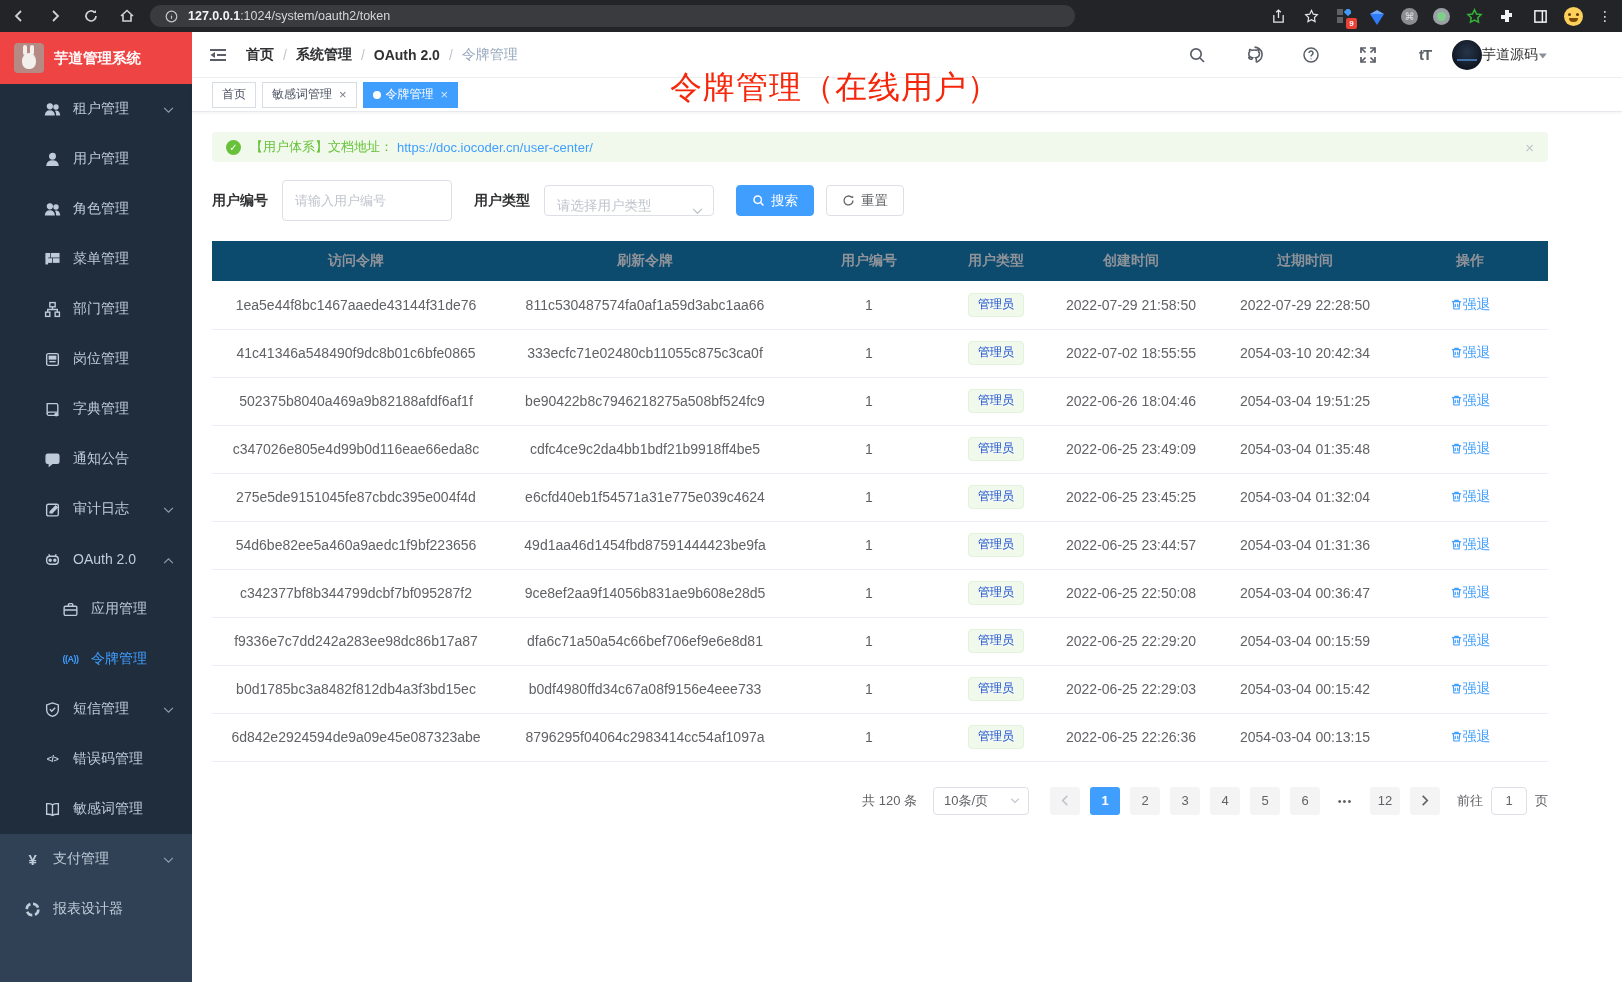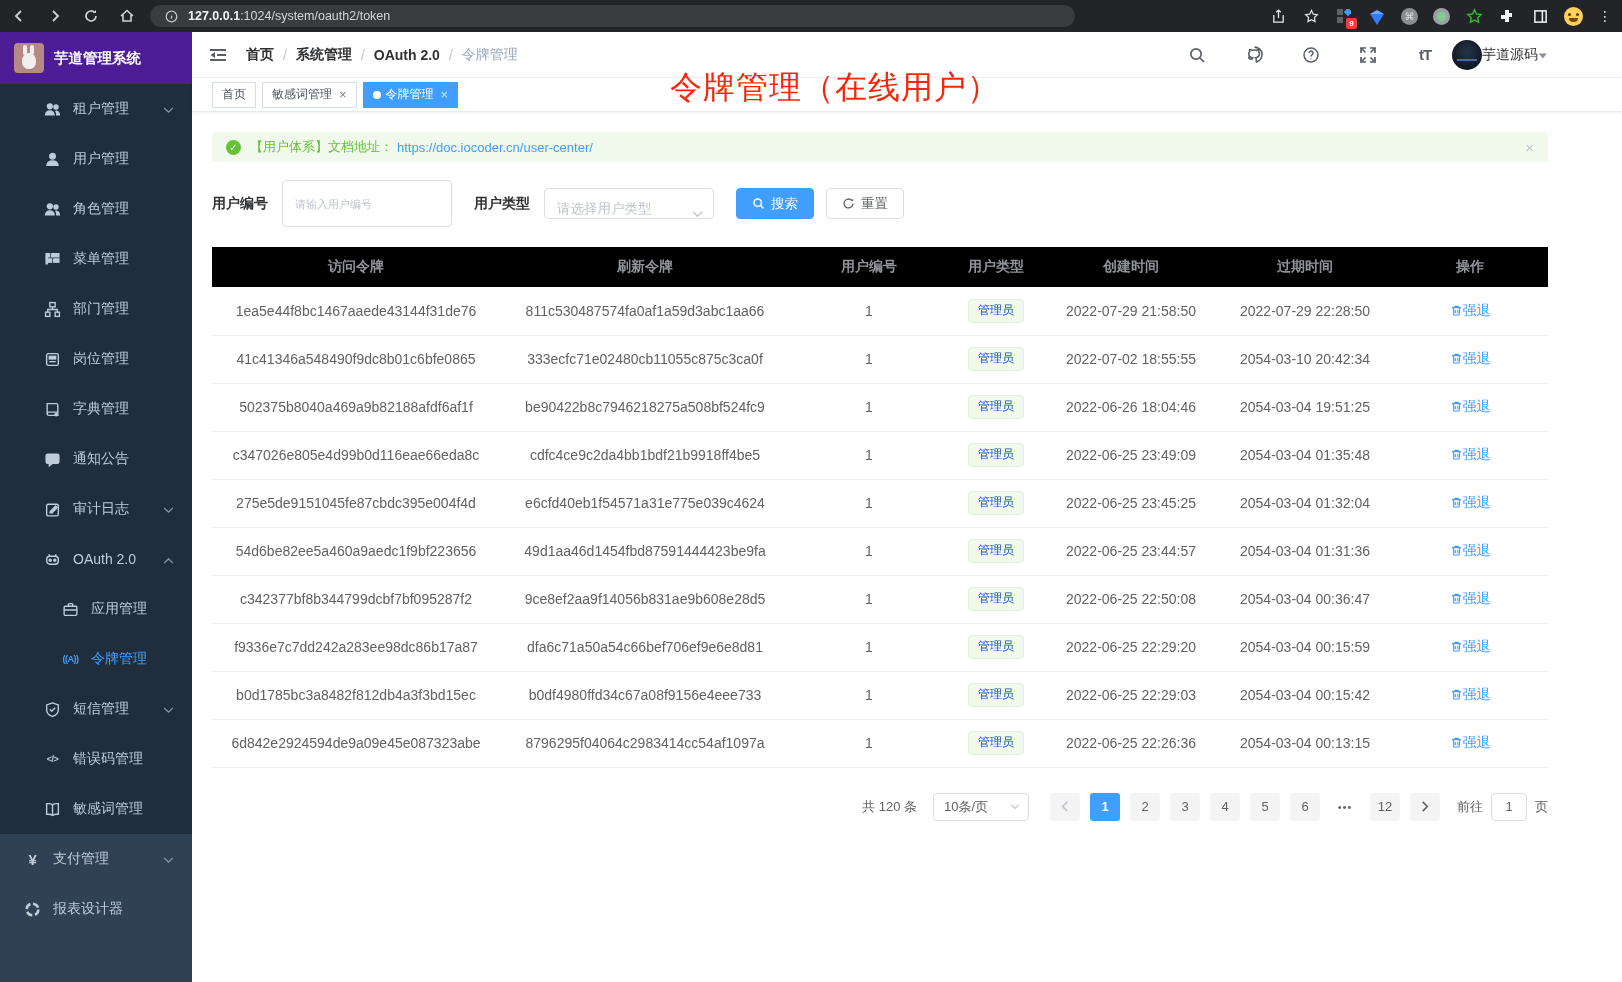--- a/index.html
+++ b/index.html
@@ -27,21 +27,21 @@
   .emoji { width:19px; height:19px; border-radius:50%; background:#fcd05a; position:relative; }
   .emoji:before { content:""; position:absolute; left:4px; top:6px; width:3px; height:3px; border-radius:50%; background:#5d3a00; box-shadow:8px 0 0 #5d3a00; }
   .emoji:after { content:""; position:absolute; left:5px; top:11px; width:9px; height:4px; border-radius:0 0 8px 8px; background:#7a4a00; }
   .dots3 { color:#e3e4e6; font-size:14px; letter-spacing:0; line-height:6px; }
 
   
   .app { display:flex; height:950px; }
 
   
   .sidebar { width:192px; background:#304156; flex-shrink:0; display:flex; flex-direction:column; }
-  .logo { height:52px; background:#4c1d95; display:flex; align-items:center; gap:10px; padding:0 14px; }
+  .logo { height:52px; background:#ef4444; display:flex; align-items:center; gap:10px; padding:0 14px; }
   .logo-img { width:30px; height:30px; border-radius:4px; background:#b58a84; position:relative; overflow:hidden; flex-shrink:0;}
   .logo-img:before { content:""; position:absolute; left:8px; top:10px; width:14px; height:16px; border-radius:50% 50% 45% 45%; background:#f3efec; }
   .logo-img:after { content:""; position:absolute; left:9px; top:2px; width:4px; height:10px; border-radius:3px; background:#f3efec; box-shadow:7px 0 0 #f3efec; }
   .logo-title { color:#fff; font-size:14.5px; font-weight:700; white-space:nowrap; }
   .menu-dark { background:#1f2d3d; }
   .menu-item { height:50px; display:flex; align-items:center; color:#bfcbd9; font-size:14px; cursor:pointer; position:relative; }
   .menu-item.lvl0 { padding-left:24px; }
   .menu-item.lvl1 { padding-left:44px; }
   .menu-item.lvl2 { padding-left:62px; }
   .menu-item.active { color:#409eff; }
@@ -86,31 +86,31 @@
   .alert { height:30px; background:#f0f9eb; border-radius:4px; display:flex; align-items:center; padding:0 14px;
     font-size:13px; margin-bottom:14px; }
   .alert-check { width:15px; height:15px; border-radius:50%; background:#67c23a; color:#fff; display:inline-flex;
     align-items:center; justify-content:center; font-size:10px; margin-right:9px; flex-shrink:0;}
   .alert-text { color:#67c23a; }
   .alert-link { color:#409eff; margin-left:4px; cursor:pointer; text-decoration:none; }
   .alert-close { margin-left:auto; color:#c0c4cc; font-size:15px; cursor:pointer; }
 
   .filters { display:flex; align-items:center; margin:18px 0 20px; font-size:14px; }
   .f-label { font-weight:700; color:#303133; margin-right:14px; }
-  .f-input { width:170px; height:47px; border:1px solid #dcdfe6; border-radius:4px; padding:0 12px; font-size:11px;
+  .f-input { width:170px; height:41px; border:1px solid #dcdfe6; border-radius:4px; padding:0 12px; font-size:13px;
     color:#606266; outline:none; margin-right:22px; font-family:inherit; }
   .f-input::placeholder { color:#c0c4cc; }
   .f-select { width:170px; height:31px; border:1px solid #dcdfe6; border-radius:4px; padding:0 10px 0 12px;
     color:#c0c4cc; font-size:13.5px; display:flex; align-items:flex-end; justify-content:space-between; margin-right:22px; cursor:pointer; }
   .btn { height:31px; border-radius:4px; font-size:13.5px; display:inline-flex; align-items:center; gap:6px;
     padding:0 15px; cursor:pointer; border:1px solid #dcdfe6; background:#fff; color:#606266; }
   .btn-primary { background:#409eff; border-color:#409eff; color:#fff; margin-right:12px; }
 
   table { border-collapse:collapse; width:100%; table-layout:fixed; }
-  thead th { background:#000000; color:#909399; font-size:14px; font-weight:600; height:40px; text-align:center; }
+  thead th { background:#0c4a6e; color:#909399; font-size:14px; font-weight:600; height:40px; text-align:center; }
   tbody td { height:48px; text-align:center; font-size:14px; color:#606266; border-bottom:1px solid #ebeef5; }
   .tag-success { display:inline-block; background:#f0f9eb; border:1px solid #e1f3d8; color:#1d4ed8;
     font-size:12px; padding:3px 9px; border-radius:4px; line-height:1.3; }
   .link-danger { color:#409eff; cursor:pointer; display:inline-flex; align-items:center; gap:0; text-decoration:none; font-size:14px;justify-content:space-between;}
 
   .pagination { display:flex; align-items:center; justify-content:flex-end; margin-top:25px; font-size:13px; color:#606266; }
   .pag-total { margin-right:16px; }
   .pag-size { width:96px; height:28px; border:1px solid #dcdfe6; border-radius:4px; display:flex; align-items:center;
     justify-content:space-between; padding:0 8px 0 10px; color:#606266; cursor:pointer; margin-right:16px; }
   .pag-btn { min-width:30px; height:28px; background:#f4f4f5; border:none; border-radius:3px; margin:0 5px;

